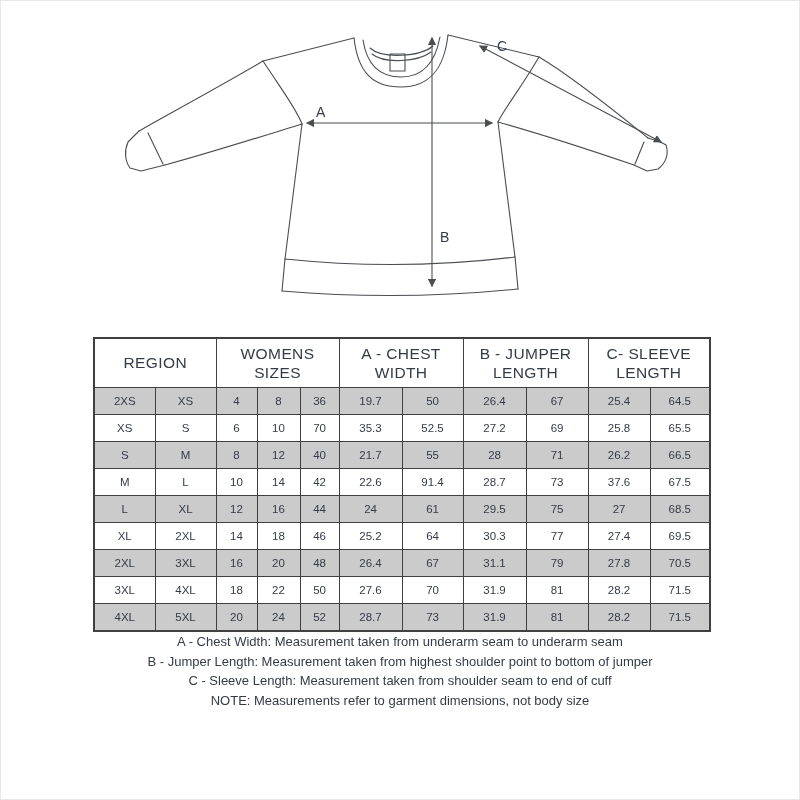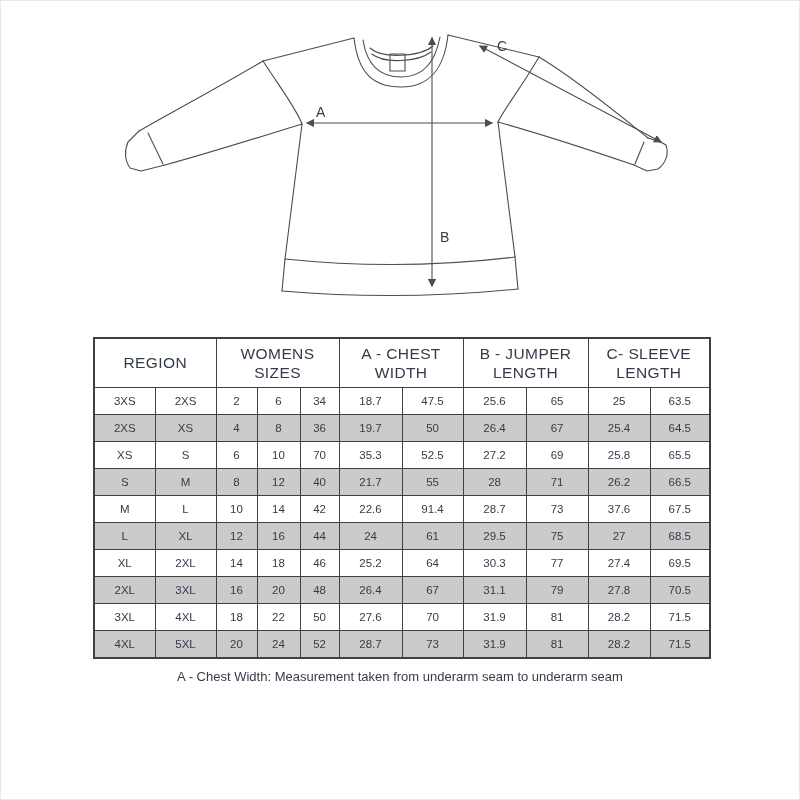--- a/index.html
+++ b/index.html
@@ -20,21 +20,21 @@
   tr.group-row th{
     height:48px;font-size:15.5px;font-weight:normal;letter-spacing:.4px;
     background:#ffffff;white-space:pre-line;line-height:1.25;
   }
   tr.sub-row th{
     height:27px;font-size:10px;font-weight:normal;letter-spacing:.2px;
     background:#cbcbcb;white-space:pre-line;line-height:1.15;
   }
   tbody td{height:26px;font-size:11.5px;background:#ffffff;}
   tbody tr.shaded td{background:#cbcbcb;}
-  .notes{margin-top:8px;text-align:center;}
+  .notes{margin-top:0;text-align:center;}
   .note-line{font-size:13px;line-height:19.5px;color:#343b48;}
 </style>
 </head>
 <body>
 
 <div class="page">
 
   <div class="diagram-wrap">
     <svg viewBox="0 0 800 312" width="800" height="312">
       <defs>
@@ -106,33 +106,20 @@
 SIZES</th>
         <th colspan="2">A - CHEST
 WIDTH</th>
         <th colspan="2">B - JUMPER
 LENGTH</th>
         <th colspan="2">C- SLEEVE
 LENGTH</th>
       </tr>
     </thead>
     <tbody>
-        <tr>
-          <td>3XS</td>
-          <td>2XS</td>
-          <td>2</td>
-          <td>6</td>
-          <td>34</td>
-          <td>18.7</td>
-          <td>47.5</td>
-          <td>25.6</td>
-          <td>65</td>
-          <td>25</td>
-          <td>63.5</td>
-        </tr>
         <tr class="shaded">
           <td>2XS</td>
           <td>XS</td>
           <td>4</td>
           <td>8</td>
           <td>36</td>
           <td>19.7</td>
           <td>50</td>
           <td>26.4</td>
           <td>67</td>
@@ -241,15 +228,18 @@
           <td>31.9</td>
           <td>81</td>
           <td>28.2</td>
           <td>71.5</td>
         </tr>
       </tbody>
   </table>
 
   <div class="notes">
     <div class="note-line">A - Chest Width: Measurement taken from underarm seam to underarm seam</div>
+    <div class="note-line">B - Jumper Length: Measurement taken from highest shoulder point to bottom of jumper</div>
+    <div class="note-line">C - Sleeve Length: Measurement taken from shoulder seam to end of cuff</div>
+    <div class="note-line">NOTE: Measurements refer to garment dimensions, not body size</div>
   </div>
 
 </div>
 
 </body></html>

